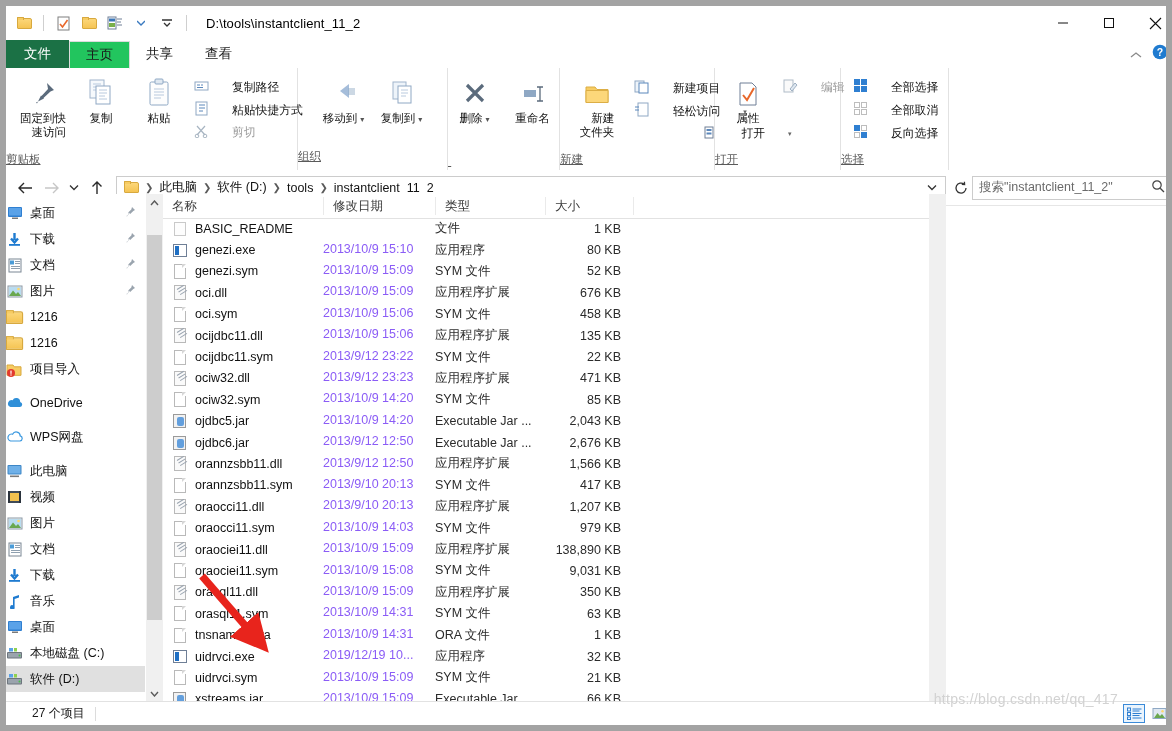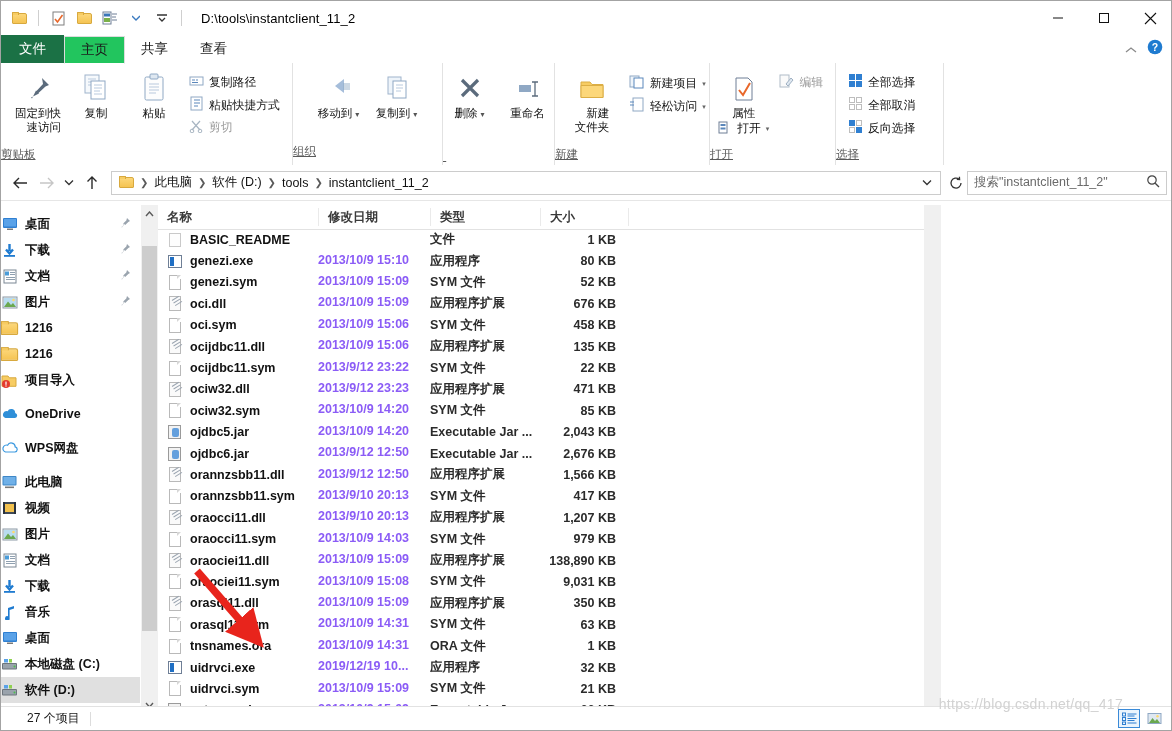--- a/index.html
+++ b/index.html
@@ -7,21 +7,21 @@
     width: 1172px; height: 731px;
     overflow: hidden;
     background: #ffffff;
     font-family: "Liberation Sans", "DejaVu Sans", sans-serif;
     -webkit-font-smoothing: antialiased;
   }
   .win {
     position: relative;
     width: 1172px; height: 731px;
     background: #ffffff;
-    border: 1px solid #a3a3a3;
+    border: 6px solid #a3a3a3;
     box-sizing: border-box;
     overflow: hidden;
   }
 
   
   .titlebar {
     position: absolute; left:0; top:0; width:1172px; height:34px;
     background:#ffffff; display:flex; align-items:center;
   }
   .qat { display:flex; align-items:center; gap:6px; padding-left:8px; height:34px; }
@@ -73,21 +73,21 @@
            border-right:1px solid #e2e2e2; box-sizing:border-box; }
   .rgroup:last-child{border-right:none;}
   .rgroup .gbody{ flex:1; display:flex; align-items:flex-start; padding:4px 8px 0 8px; }
   .rgroup .glabel{ text-align:left; font-size:11.5px; color:#5a5a5a; padding-bottom:3px;text-decoration:underline; }
 
   .bigbtn{ width:auto; min-width:46px; display:flex; flex-direction:column; align-items:center;
            padding:3px 6px 0 6px; }
   .bigbtn .bi{ height:34px; display:flex; align-items:flex-end; justify-content:center; }
   .bigbtn .bl{ font-size:11.5px; color:#111; text-align:right; line-height:14px; margin-top:2px;}
   .smallcol{ display:flex; flex-direction:column; padding-top:5px; }
-  .smallbtn{ display:flex; align-items:center; gap:5px; padding:2px 4px; }
+  .smallbtn{ display:flex; align-items:center; gap:23px; padding:2px 4px; }
   .smallbtn .sl{ font-size:11.8px; color:#111; white-space:nowrap; }
   .smallbtn.dim .sl{ color:#9a9a9a; }
   .caret{ font-size:8px; color:#555; margin-left:3px; }
   .caret-sm{ font-size:7px; color:#666; }
 
   
   .addrbar{
     position:absolute; left:0; top:164px; width:1172px; height:36px;
     background:#ffffff; display:flex; align-items:center; padding:0 6px;
     box-sizing:border-box; border-bottom:1px solid #e6e6e6;
@@ -107,21 +107,21 @@
   .crumb-drop{ width:22px; display:flex; align-items:center; justify-content:center; color:#333; font-size:10px;}
   .refresh{ width:22px; height:24px; display:flex; align-items:center; justify-content:center;
             color:#333; font-size:13px; }
   .searchbox{
     width:200px; height:24px; border:1px solid #cccccc; background:#fff;
     display:flex; align-items:center; padding:0 6px; box-sizing:border-box;
   }
   .searchbox .ph{ flex:1; font-size:12.5px; color:#6a6a6a; white-space:nowrap; overflow:hidden;}
 
   
-  .main{ position:absolute; left:0; top:204px; width:940px; height:508px; display:flex;font-weight:bold; }
+  .main{ position:absolute; left:0; top:188px; width:940px; height:508px; display:flex; }
   .navpane{
     width:139px; background:#ffffff; position:relative; overflow:hidden;
     padding-top:6px; box-sizing:border-box;
   }
   .navitem{ height:26px; display:flex; align-items:center; font-size:12.5px; color:#111;
             padding-left:0; position:relative; white-space:nowrap; }
   .navitem.sel{ background:#e0e0e0; }
   .nav-ico{ width:17px; height:17px; margin-right:7px; flex:none; display:flex;
             align-items:center; justify-content:center; }
   .pin{ position:absolute; right:8px; top:6px; width:13px; height:13px; }

